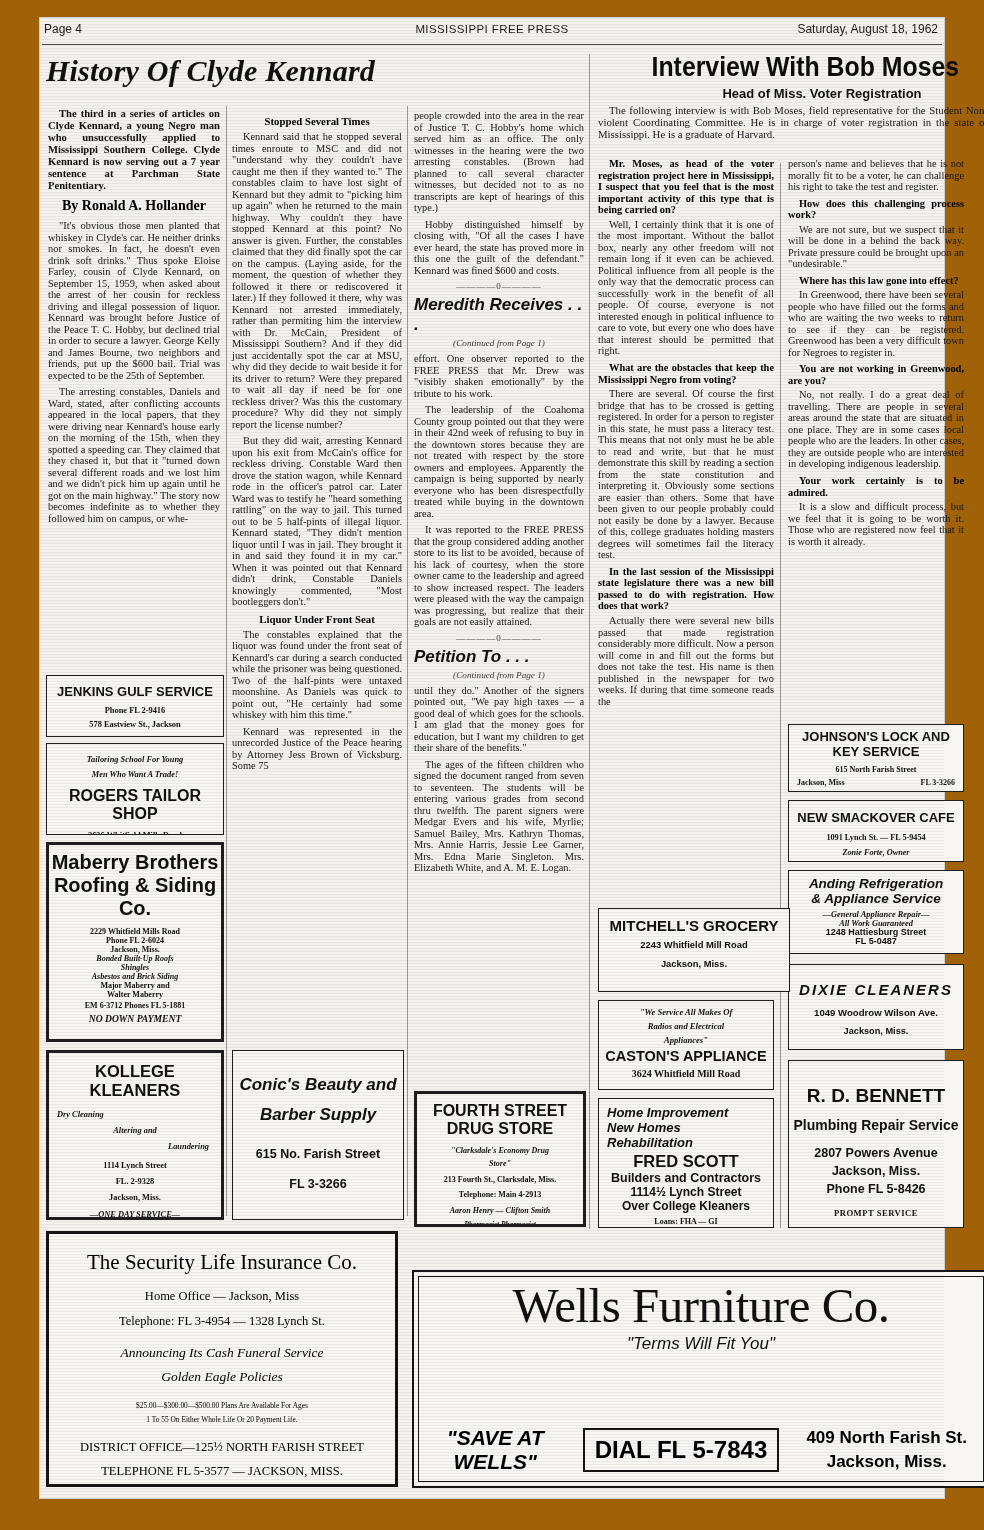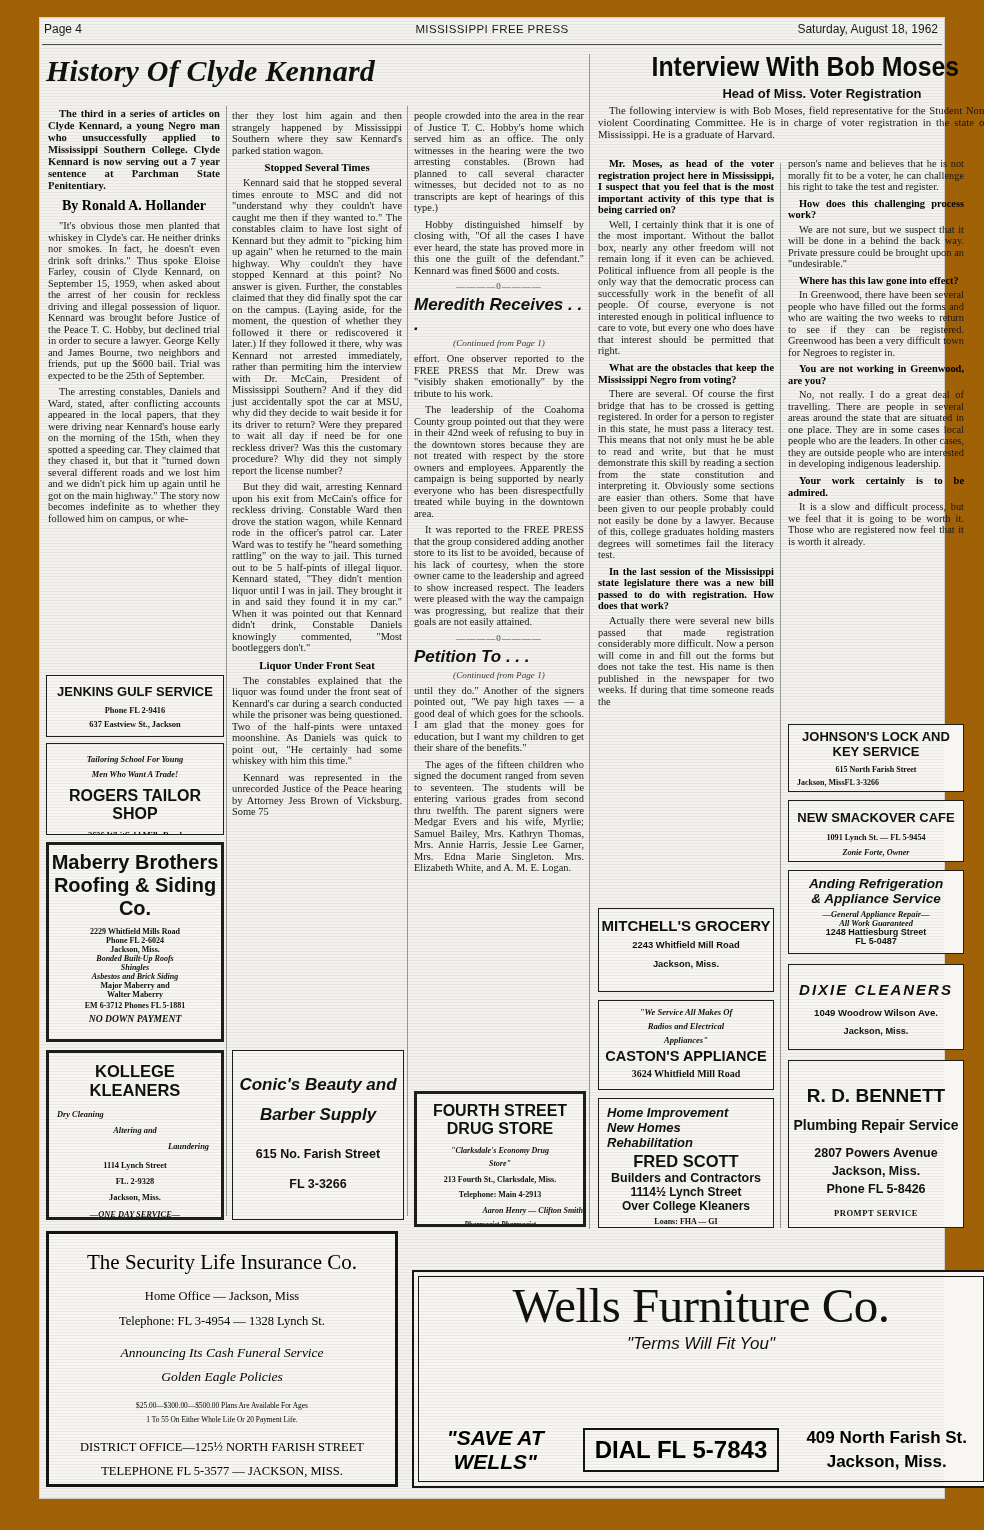--- a/index.html
+++ b/index.html
@@ -139,21 +139,20 @@
   <div class="vrule" style="left:740px;top:145px;height:1065px;"></div>
 
   <div class="col" style="left:8px;top:90px;width:172px;">
     <p class="lede">The third in a series of articles on Clyde Kennard, a young Negro man who unsuccessfully applied to Mississippi Southern College. Clyde Kennard is now serving out a 7 year sentence at Parchman State Penitentiary.</p>
     <div class="byline">By Ronald A. Hollander</div>
     <p class="body">"It's obvious those men planted that whiskey in Clyde's car. He neither drinks nor smokes. In fact, he doesn't even drink soft drinks." Thus spoke Eloise Farley, cousin of Clyde Kennard, on September 15, 1959, when asked about the arrest of her cousin for reckless driving and illegal possession of liquor. Kennard was brought before Justice of the Peace T. C. Hobby, but declined trial in order to secure a lawyer. George Kelly and James Bourne, two neighbors and friends, put up the $600 bail. Trial was expected to be the 25th of September.</p>
     <p class="body">The arresting constables, Daniels and Ward, stated, after conflicting accounts appeared in the local papers, that they were driving near Kennard's house early on the morning of the 15th, when they spotted a speeding car. They claimed that they chased it, but that it "turned down several different roads and we lost him and we didn't pick him up again until he got on the main highway." The story now becomes indefinite as to whether they followed him on campus, or whe-</p>
   </div>
 
   <div class="col" style="left:192px;top:92px;width:170px;">
-    <p class="body noind">ther they lost him again and then strangely happened by Mississippi Southern where they saw Kennard's parked station wagon.</p>
     <div class="subhead">Stopped Several Times</div>
     <p class="body">Kennard said that he stopped several times enroute to MSC and did not "understand why they couldn't have caught me then if they wanted to." The constables claim to have lost sight of Kennard but they admit to "picking him up again" when he returned to the main highway. Why couldn't they have stopped Kennard at this point? No answer is given. Further, the constables claimed that they did finally spot the car on the campus. (Laying aside, for the moment, the question of whether they followed it there or rediscovered it later.) If they followed it there, why was Kennard not arrested immediately, rather than permiting him the interview with Dr. McCain, President of Mississippi Southern? And if they did just accidentally spot the car at MSU, why did they decide to wait beside it for its driver to return? Were they prepared to wait all day if need be for one reckless driver? Was this the customary procedure? Why did they not simply report the license number?</p>
     <p class="body">But they did wait, arresting Kennard upon his exit from McCain's office for reckless driving. Constable Ward then drove the station wagon, while Kennard rode in the officer's patrol car. Later Ward was to testify he "heard something rattling" on the way to jail. This turned out to be 5 half-pints of illegal liquor. Kennard stated, "They didn't mention liquor until I was in jail. They brought it in and said they found it in my car." When it was pointed out that Kennard didn't drink, Constable Daniels knowingly commented, "Most bootleggers don't."</p>
     <div class="subhead">Liquor Under Front Seat</div>
     <p class="body">The constables explained that the liquor was found under the front seat of Kennard's car during a search conducted while the prisoner was being questioned. Two of the half-pints were untaxed moonshine. As Daniels was quick to point out, "He certainly had some whiskey with him this time."</p>
     <p class="body">Kennard was represented in the unrecorded Justice of the Peace hearing by Attorney Jess Brown of Vicksburg. Some 75</p>
   </div>
 
   <div class="col" style="left:374px;top:92px;width:170px;">
     <p class="body noind">people crowded into the area in the rear of Justice T. C. Hobby's home which served him as an office. The only witnesses in the hearing were the two arresting constables. (Brown had planned to call several character witnesses, but decided not to as no transcripts are kept of hearings of this type.)</p>
@@ -192,21 +191,21 @@
     <p class="body">In Greenwood, there have been several people who have filled out the forms and who are waiting the two weeks to return to see if they can be registered. Greenwood has been a very difficult town for Negroes to register in.</p>
     <p class="qhead">You are not working in Greenwood, are you?</p>
     <p class="body">No, not really. I do a great deal of travelling. There are people in several areas around the state that are situated in one place. They are in some cases local people who are the leaders. In other cases, they are outside people who are interested in developing indigenous leadership.</p>
     <p class="qhead">Your work certainly is to be admired.</p>
     <p class="body">It is a slow and difficult process, but we feel that it is going to be worth it. Those who are registered now feel that it is worth it already.</p>
   </div>
 
   <div class="ad" style="left:6px;top:657px;width:178px;height:62px;">
     <div class="t1" style="font-size:13px;margin-top:8px;">JENKINS GULF SERVICE</div>
     <div class="t3 small" style="margin-top:6px;">Phone FL 2-9416</div>
-    <div class="t3 small" style="margin-top:3px;">637 Eastview St., Jackson</div>
+    <div class="t3 small" style="margin-top:3px;">578 Eastview St., Jackson</div>
   </div>
 
   <div class="ad" style="left:6px;top:725px;width:178px;height:92px;">
     <div class="t2 small" style="margin-top:10px;">Tailoring School For Young</div>
     <div class="t2 small" style="margin-top:4px;">Men Who Want A Trade!</div>
     <div class="t1" style="font-size:16px;margin-top:7px;">ROGERS TAILOR SHOP</div>
     <div class="t3 small" style="margin-top:7px;">2636 Whitfield Mills Road</div>
   </div>
 
   <div class="ad thick" style="left:6px;top:824px;width:178px;height:200px;">
@@ -242,29 +241,29 @@
     <div class="t1" style="font-size:12.5px;margin-top:16px;">FL 3-3266</div>
   </div>
 
   <div class="ad thick" style="left:374px;top:1073px;width:172px;height:136px;">
     <div class="t1" style="font-size:16px;margin-top:8px;">FOURTH STREET</div>
     <div class="t1" style="font-size:16px;">DRUG STORE</div>
     <div class="t2 tiny" style="margin-top:8px;font-size:8px;">"Clarksdale's Economy Drug</div>
     <div class="t2 tiny" style="font-size:8px;margin-top:4px;">Store"</div>
     <div class="t3 tiny" style="font-size:8px;margin-top:7px;">213 Fourth St., Clarksdale, Miss.</div>
     <div class="t3 tiny" style="font-size:8px;margin-top:6px;">Telephone: Main 4-2913</div>
-    <div class="t2 tiny" style="font-size:8px;margin-top:7px;text-align:right;">Aaron Henry — Clifton Smith</div>
+    <div class="t2 tiny" style="font-size:8px;margin-top:7px;">Aaron Henry — Clifton Smith</div>
     <div class="t2 tiny" style="font-size:7.4px;margin-top:5px;">Pharmacist        Pharmacist</div>
   </div>
 
   <div class="ad" style="left:748px;top:706px;width:176px;height:68px;">
     <div class="t1" style="font-size:13px;margin-top:4px;">JOHNSON'S LOCK AND</div>
     <div class="t1" style="font-size:13px;">KEY SERVICE</div>
     <div class="t3 tiny" style="margin-top:6px;font-size:8px;">615 North Farish Street</div>
-    <div style="display:flex;padding:4px 8px 0 8px;">
+    <div style="display:flex;justify-content:space-between;padding:4px 8px 0 8px;">
       <span class="t3 tiny" style="font-size:8px;">Jackson, Miss</span>
       <span class="t3 tiny" style="font-size:8px;">FL 3-3266</span>
     </div>
   </div>
 
   <div class="ad" style="left:748px;top:782px;width:176px;height:62px;">
     <div class="t1" style="font-size:13px;margin-top:9px;">NEW SMACKOVER CAFE</div>
     <div class="t3 tiny" style="margin-top:8px;font-size:8.2px;">1091 Lynch St. — FL 5-9454</div>
     <div class="t2 tiny" style="margin-top:6px;font-size:8.2px;">Zonie Forte, Owner</div>
   </div>
@@ -277,21 +276,21 @@
     <div class="t1 tiny" style="font-size:9px;">1248 Hattiesburg Street</div>
     <div class="t1 tiny" style="font-size:9px;">FL 5-0487</div>
   </div>
 
   <div class="ad" style="left:748px;top:946px;width:176px;height:86px;">
     <div class="t1" style="font-size:15px;letter-spacing:2px;margin-top:16px;font-style:italic;">DIXIE CLEANERS</div>
     <div class="t1 tiny" style="margin-top:10px;font-size:9.6px;">1049 Woodrow Wilson Ave.</div>
     <div class="t1 tiny" style="margin-top:10px;font-size:9.2px;">Jackson, Miss.</div>
   </div>
 
-  <div class="ad" style="left:558px;top:890px;width:176px;height:84px;">
+  <div class="ad" style="left:558px;top:890px;width:192px;height:84px;">
     <div class="t1" style="font-size:15px;margin-top:8px;">MITCHELL'S GROCERY</div>
     <div class="t1 tiny" style="margin-top:6px;font-size:9.4px;">2243 Whitfield Mill Road</div>
     <div class="t1 tiny" style="margin-top:10px;font-size:9.4px;">Jackson, Miss.</div>
   </div>
 
   <div class="ad" style="left:558px;top:982px;width:176px;height:90px;">
     <div class="t2 tiny" style="margin-top:7px;font-size:8.6px;">"We Service All Makes Of</div>
     <div class="t2 tiny" style="margin-top:5px;font-size:8.6px;">Radios and Electrical</div>
     <div class="t2 tiny" style="margin-top:5px;font-size:8.6px;">Appliances"</div>
     <div class="t1" style="font-size:14.5px;margin-top:3px;">CASTON'S APPLIANCE</div>

